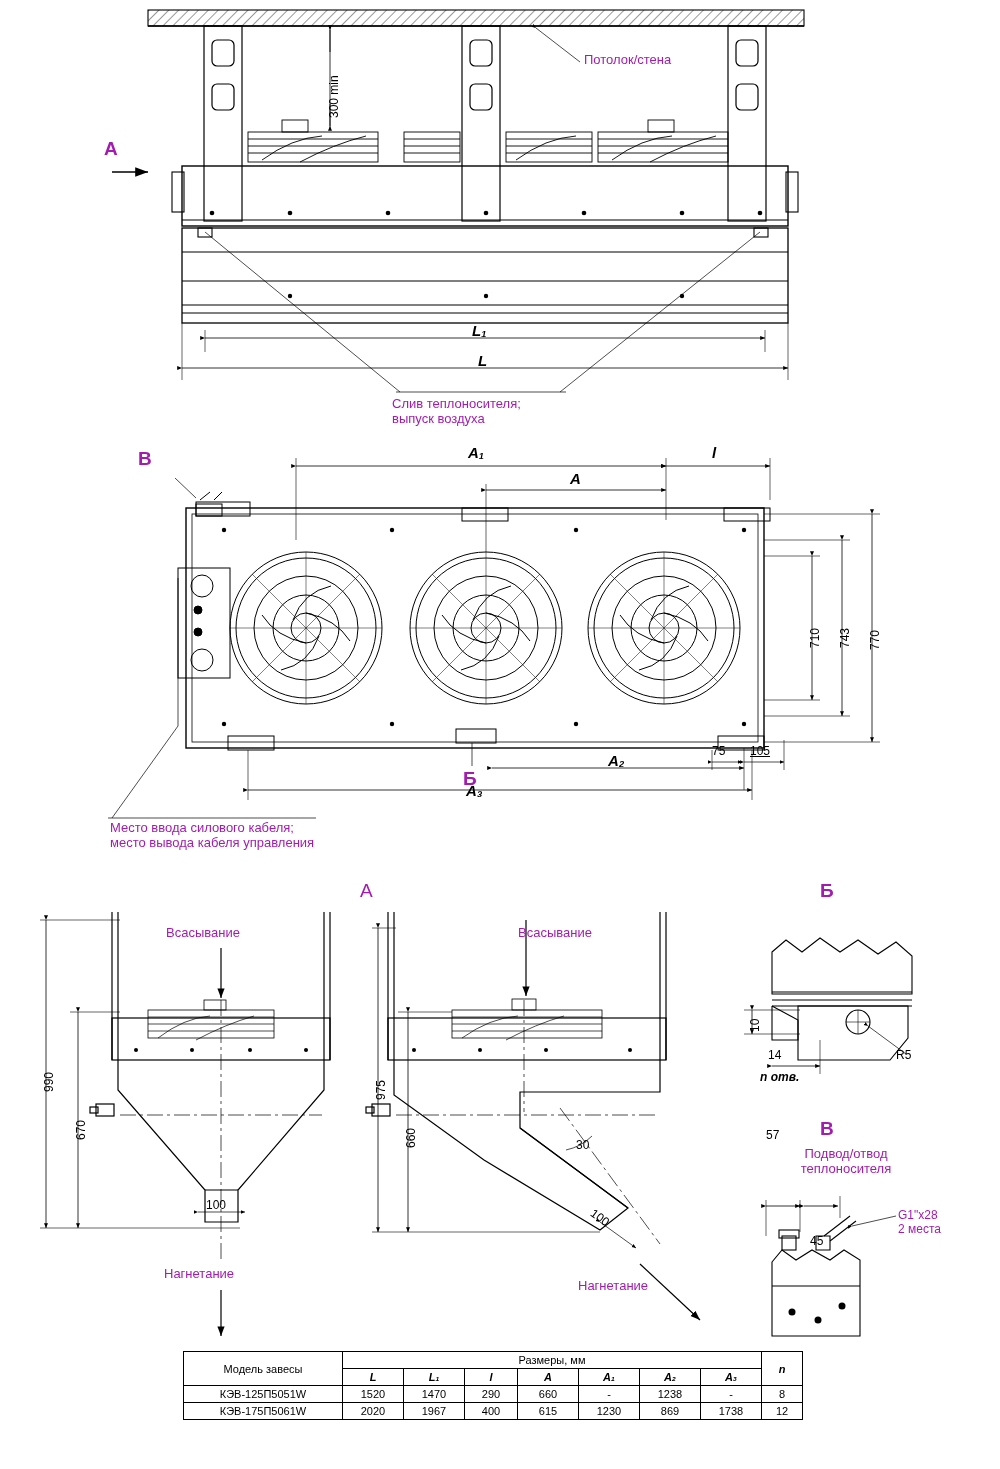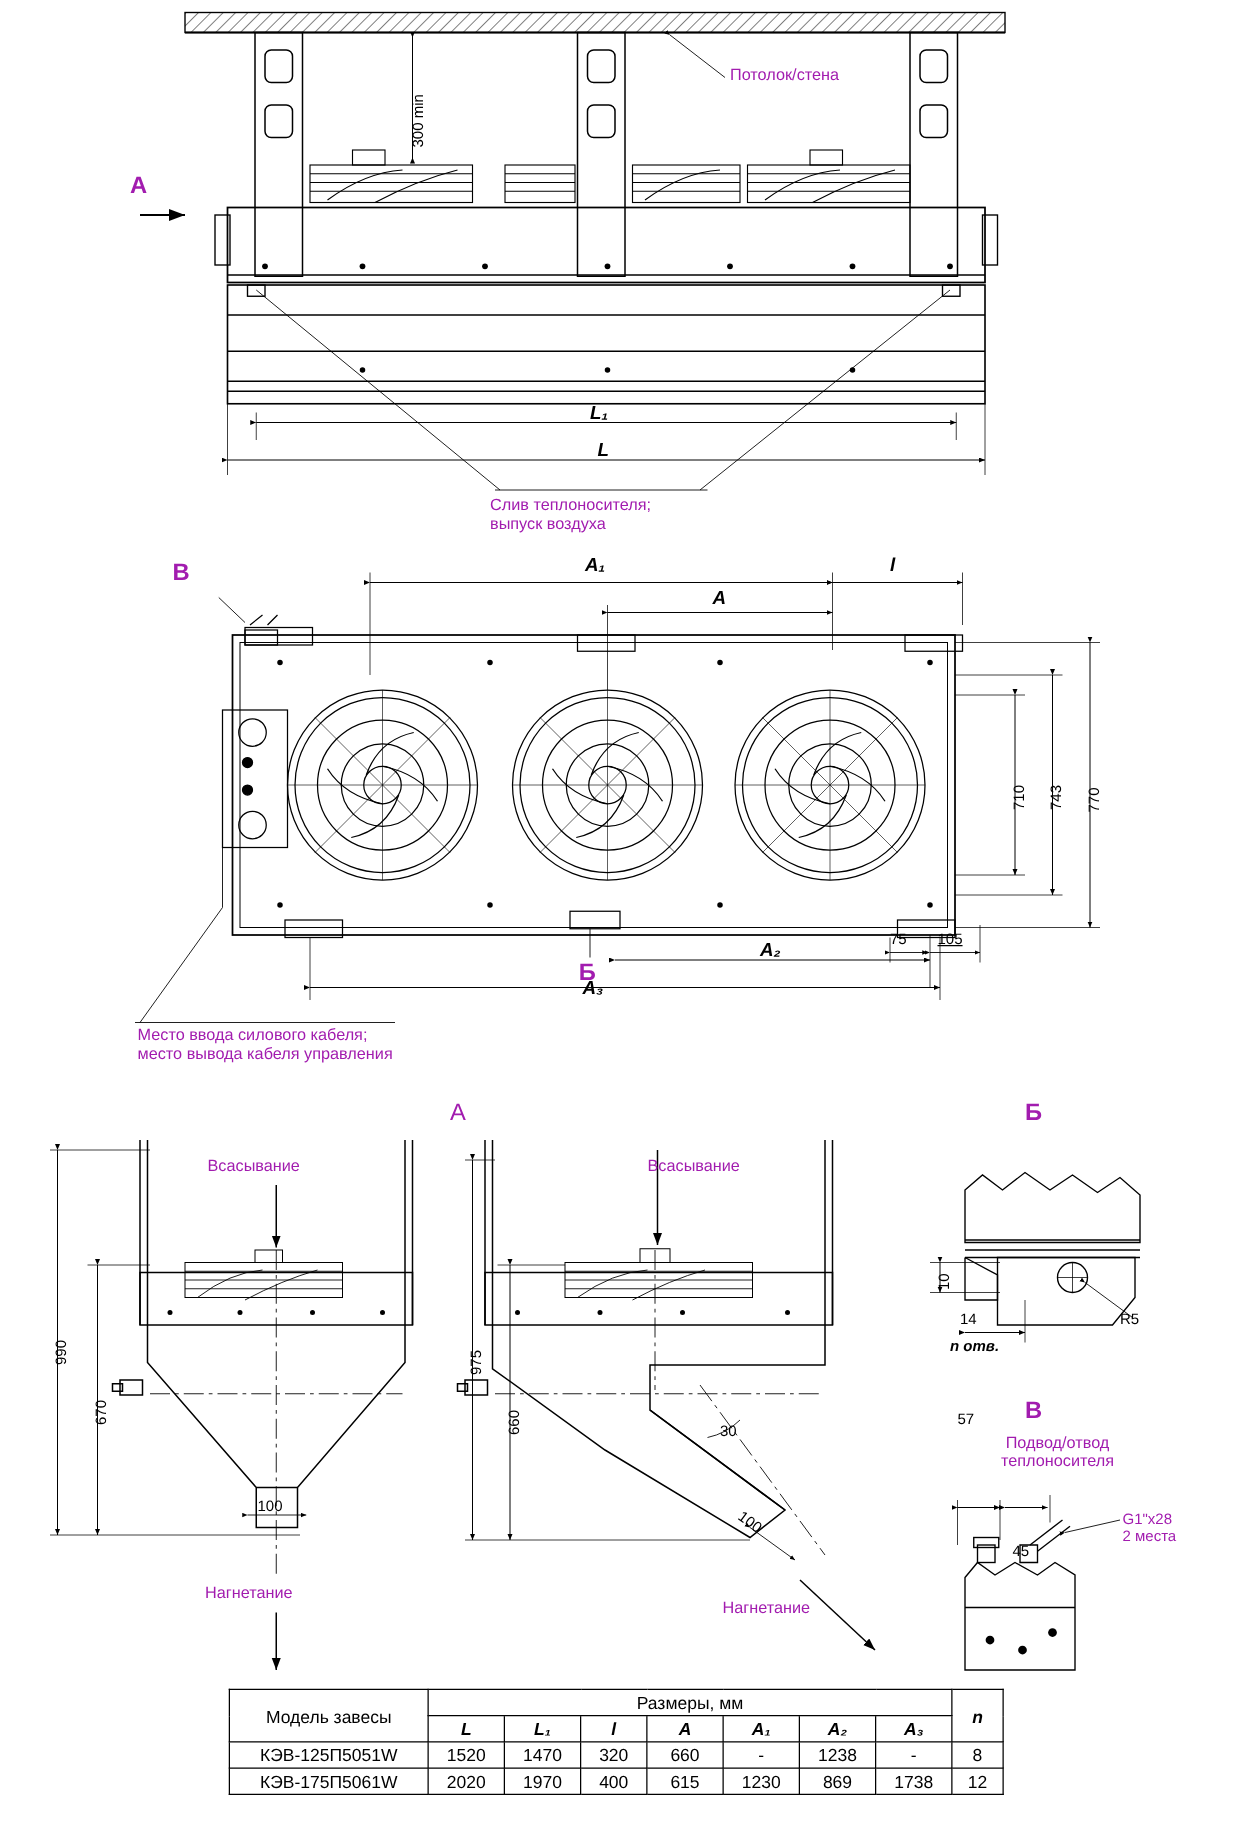--- a/index.html
+++ b/index.html
@@ -6,21 +6,21 @@
   body{width:1000px;height:1469px;position:relative;font-family:"Liberation Sans",sans-serif;color:#000;}
   .stage{position:absolute;left:0;top:0;width:1000px;height:1469px;}
   svg{position:absolute;left:0;top:0;}
   .lbl{position:absolute;font-size:13px;color:#a21caf;white-space:nowrap;}
   .lbl.c{text-align:center;}
   .dim{position:absolute;font-size:12px;white-space:nowrap;}
   .dim.it{font-style:italic;font-weight:bold;}
   .rot90{transform:rotate(-90deg);transform-origin:left top;}
   .big{font-size:19px;}
   table{border-collapse:collapse;}
-  .tbl{position:absolute;left:183px;top:1351px;font-size:14px;}
+  .tbl{position:absolute;left:183px;top:1351px;font-size:11px;}
   .tbl td,.tbl th{border:1px solid #000;text-align:center;padding:2px 4px;font-weight:normal;}
   .tbl .wide{width:150px;}
   .tbl .it{font-style:italic;font-weight:bold;}
 </style>
 </head>
 <body>
 
 <div class="stage">
 
 <svg width="1000" height="1469" viewBox="0 0 1000 1469">
@@ -426,31 +426,31 @@
     <td class="it" style="width:44px;">l</td>
     <td class="it" style="width:52px;">A</td>
     <td class="it" style="width:52px;">A₁</td>
     <td class="it" style="width:52px;">A₂</td>
     <td class="it" style="width:52px;">A₃</td>
   </tr>
   <tr>
     <td>КЭВ-125П5051W</td>
     <td>1520</td>
     <td>1470</td>
-    <td>320</td>
+    <td>290</td>
     <td>660</td>
     <td>-</td>
     <td>1238</td>
     <td>-</td>
     <td>8</td>
   </tr>
   <tr>
     <td>КЭВ-175П5061W</td>
     <td>2020</td>
-    <td>1970</td>
+    <td>1967</td>
     <td>400</td>
     <td>615</td>
     <td>1230</td>
     <td>869</td>
     <td>1738</td>
     <td>12</td>
   </tr>
 </tbody>
     </table>
 

